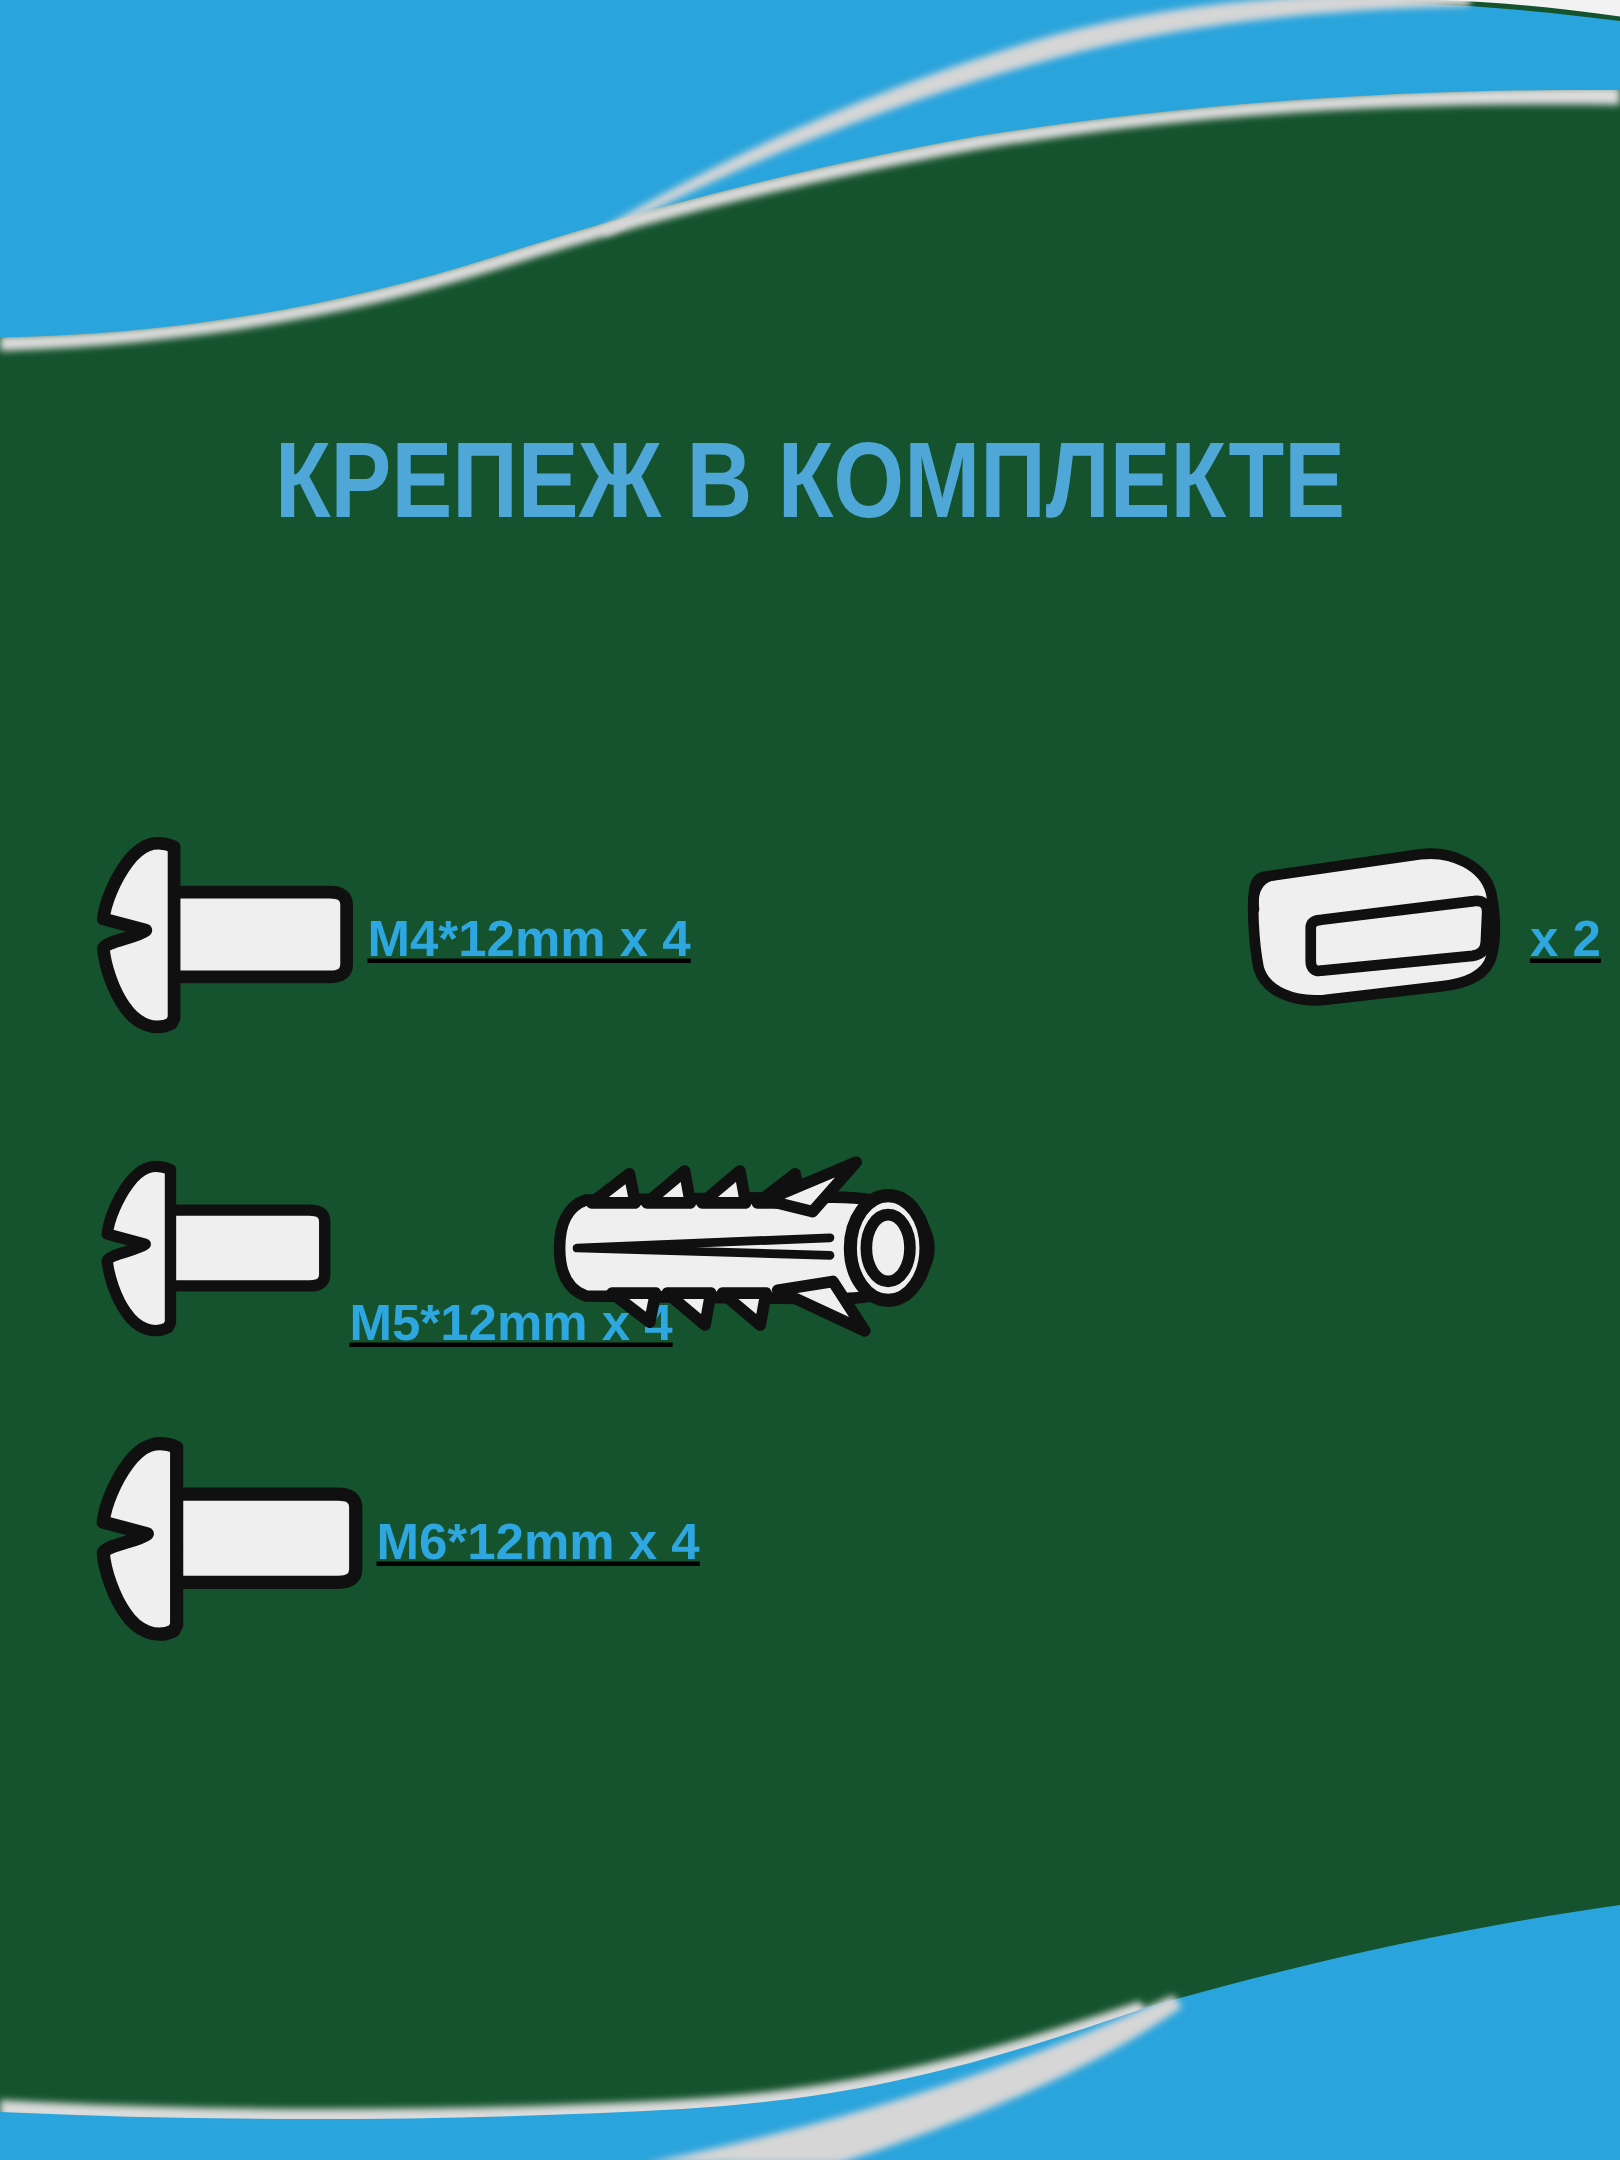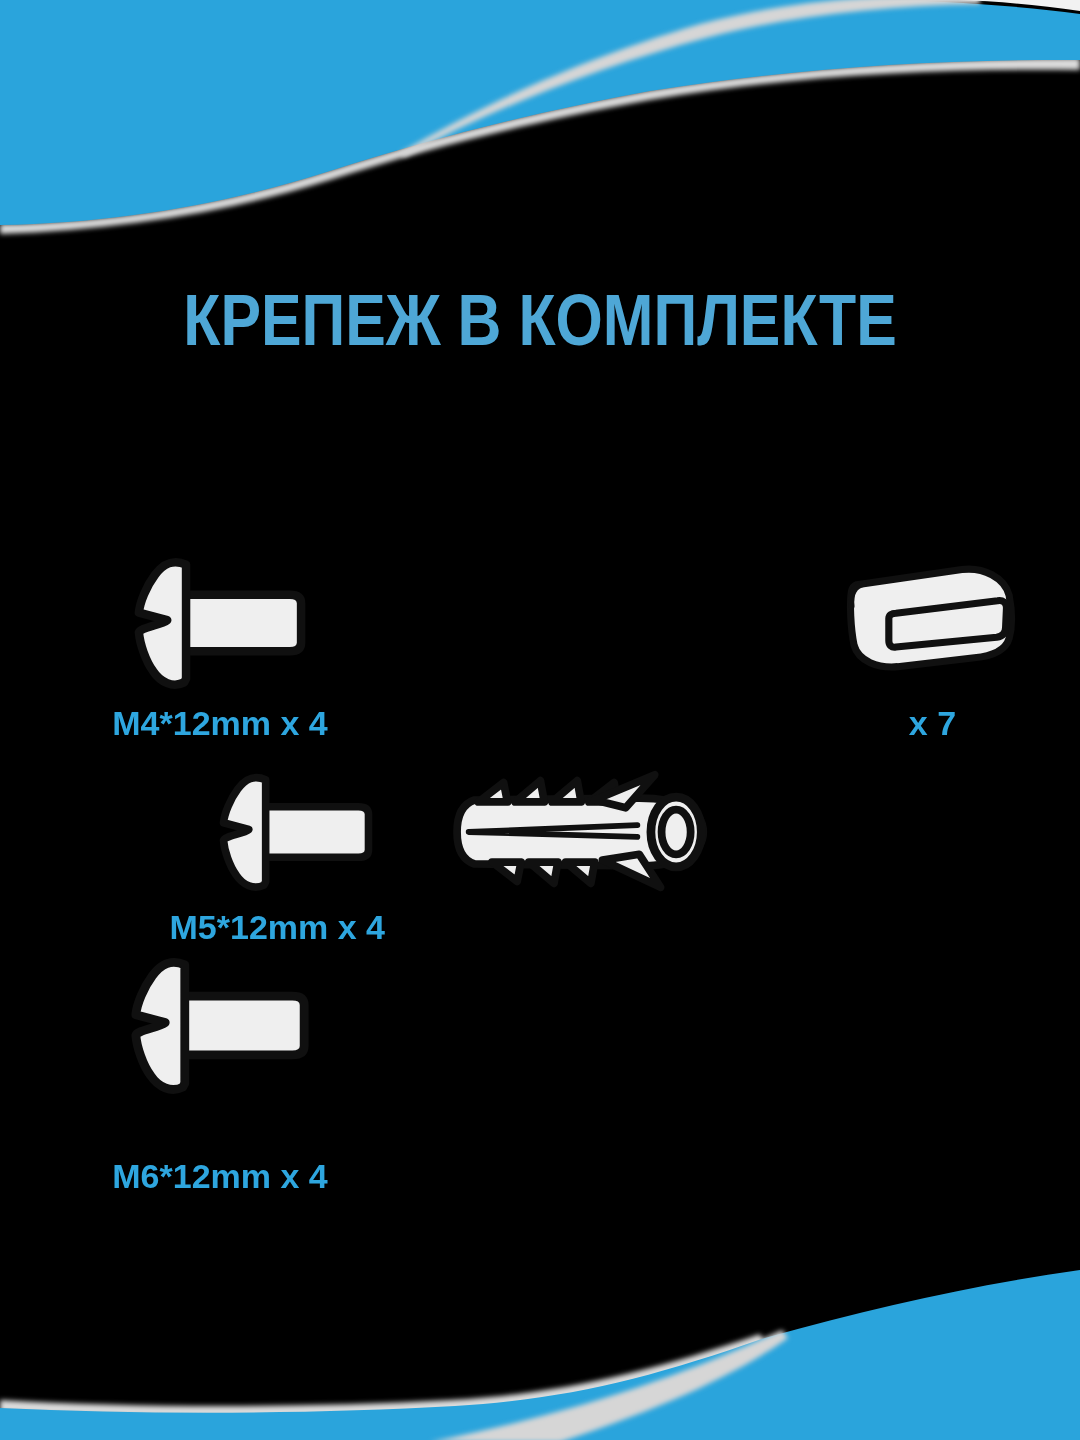--- a/index.html
+++ b/index.html
@@ -1,45 +1,45 @@
 <!DOCTYPE html>
 <html><head>
 <meta charset="utf-8">
 <style>
   html,body{margin:0;padding:0;}
   body{width:1080px;height:1440px;background:#efefef;overflow:hidden;
        font-family:"Liberation Sans", sans-serif;}
-  .stage{position:relative;width:1080px;height:1440px;background:#000000;overflow:hidden;}
+  .stage{position:relative;width:1080px;height:1440px;background:#14532d;overflow:hidden;}
 
   .banner{position:absolute;left:0;width:1080px;height:240px;}
   .banner.top{top:0;}
   .banner.bottom{bottom:0;}
   .banner svg{display:block;width:100%;height:100%;}
 
   .page-title{
     position:absolute;top:232px;left:0;width:1080px;height:90px;
     display:flex;align-items:center;justify-content:center;
     color:#4ea7d6;font-size:64px;font-weight:bold;letter-spacing:0px;
     transform:scale(0.95,1.12);transform-origin:center;
     white-space:nowrap;
   }
 
-  .item{position:absolute;display:flex;flex-direction:column;align-items:center;}
+  .item{position:absolute;display:flex;flex-direction:row;align-items:center;text-decoration:underline;}
   .ibox{display:flex;align-items:center;justify-content:center;}
   .r1 .ibox{height:150px;}
   .r2 .ibox{height:140px;}
   .r3 .ibox{height:155px;}
   .ilabel{margin-top:6px;color:#2ea6df;font-size:34px;font-weight:bold;white-space:nowrap;}
 
   #it1{left:55px; top:548px; width:330px;}
   #it2{left:365px;top:548px; width:440px;}
   #it3{left:815px;top:548px; width:235px;}
   #it4{left:55px; top:762px; width:330px;align-items:flex-end;}
   #it5{left:365px;top:762px; width:440px;}
-  #it6{left:55px; top:948px; width:330px;gap:48px;}
+  #it6{left:55px; top:948px; width:330px;}
   #it7{left:365px;top:948px; width:440px;}
 
   .hw{stroke:#101010;stroke-linejoin:round;stroke-linecap:round;fill:none;}
   .fillbg{fill:#efefef;}
 </style>
 </head>
 <body>
 
 <div class="stage">
 
@@ -83,21 +83,21 @@
   <div class="item r1" id="it3">
     <div class="ibox">
       <svg width="205" height="134" viewBox="0 0 230 150">
         <g class="hw" stroke-width="8">
           <path class="fillbg" d="M30,32 L148,15 C172,12 196,24 201,44 C204,60 205,78 201,92 C197,106 182,112 162,114 L76,124 C54,126 32,118 27,100 C23,80 22,52 24,40 C25,35 27,33 30,32 Z"></path>
           <path stroke-width="7" d="M24,56 C22,42 28,33 38,31"></path>
           <path class="fillbg" d="M74,64 L188,50 C194,49 198,52 198,58 L197,80 C197,87 193,90 187,91 L74,102 C69,103 66,100 66,95 L66,70 C66,66 69,64 74,64 Z"></path>
         </g>
       </svg>
     </div>
-    <div class="ilabel">x 7</div>
+    <div class="ilabel">x 2</div>
   </div>
 
   <div class="item r2" id="it4">
     <div class="ibox">
       <svg width="178" height="118" viewBox="0 0 200 140">
         <g class="hw" stroke-width="9">
           <path class="fillbg" d="M62,40 L174,40 Q186,40 186,49 L186,91 Q186,100 174,100 L62,100"></path>
           <path class="fillbg" d="M64,8 C50,2 40,7 31,19 C22,31 15,48 14,59 L44,67 C38,72 15,75 14,80 C15,92 21,110 29,121 C37,133 50,139 62,133 L64,129 Z"></path>
         </g>
       </svg>

